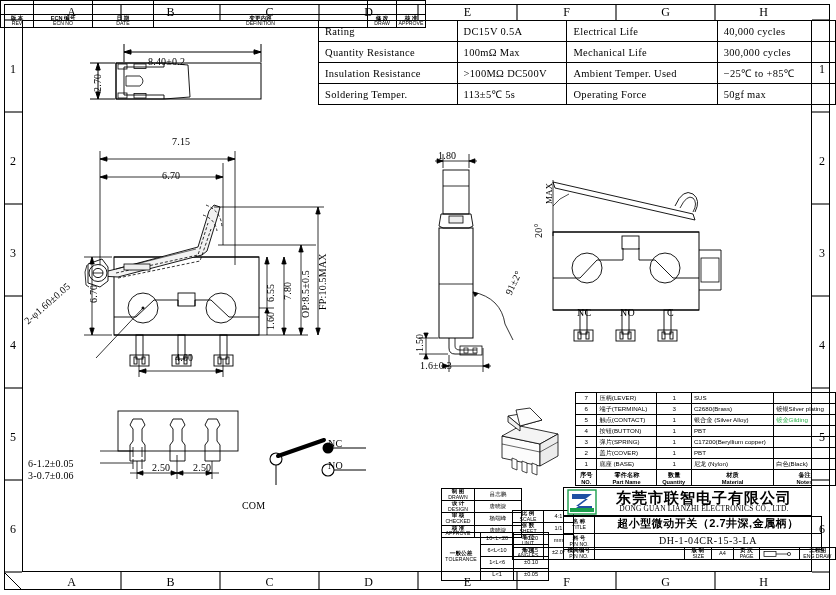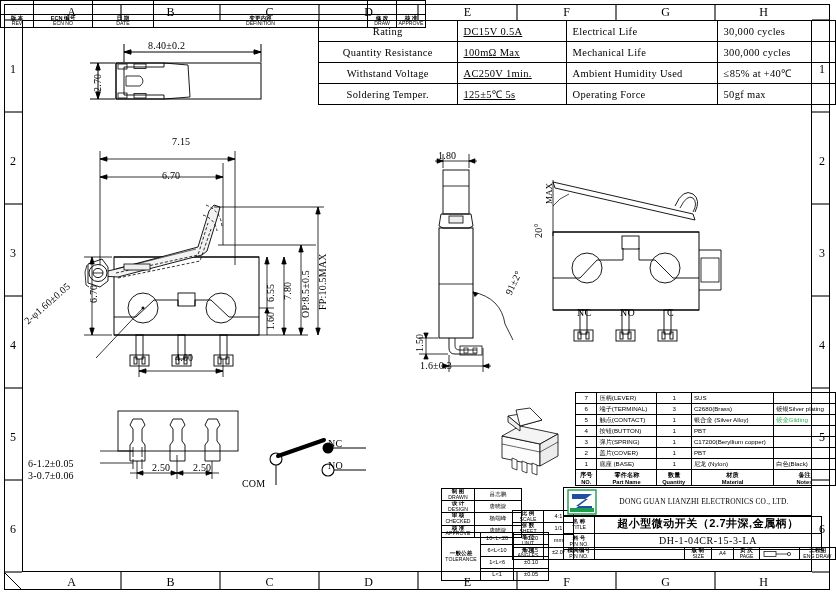--- a/index.html
+++ b/index.html
@@ -12,22 +12,22 @@
   .frame-inner{left:22px;top:20px;width:790px;height:552px;border:1.1px solid #000;box-sizing:border-box;}
   .zone-lbl{font-size:12px;text-align:center;color:#000;font-family:"Liberation Serif",serif;}
   .zt{top:5px;height:15px;line-height:15px;}
   .zb{top:575px;height:15px;line-height:15px;}
   .zl{left:5px;width:16px;text-align:center;}
   .zr{left:814px;width:16px;text-align:center;}
   
   .spec{left:318px;top:20px;border-collapse:collapse;font-size:10.5px;}
   .spec td{border:1px solid #000;padding:2px 6px;height:16px;white-space:nowrap;
            font-family:"Liberation Serif",serif;letter-spacing:.3px;}
-  .spec td.k{width:128px;text-align:center;}
-  .spec td.v{width:98px;text-decoration:underline;}
+  .spec td.k{width:128px;}
+  .spec td.v{width:98px;}
   .spec td.k2{width:140px;}
   .spec td.v2{width:108px;}
   
   .dim{font-size:10px;font-family:"Liberation Serif",serif;white-space:nowrap;letter-spacing:.2px;}
   .dim9{font-size:9px;font-family:"Liberation Serif",serif;white-space:nowrap;}
   .rot90{transform:rotate(-90deg);transform-origin:left top;}
   
   .bom{left:575px;top:392px;border-collapse:collapse;font-size:6.2px;
        font-family:"Liberation Sans",sans-serif;}
   .bom td{border:.8px solid #000;padding:0 2px;height:10px;line-height:10px;white-space:nowrap;}
@@ -129,37 +129,37 @@
       <line x1="4" y1="572" x2="22" y2="590" stroke-width="1"></line>
     </g>
   </svg>
 
   <table class="abs spec">
     <tbody>
         <tr>
       <td class="k">Rating</td>
       <td class="v">DC15V  0.5A</td>
       <td class="k2">Electrical Life</td>
-      <td class="v2">30,000 cycles</td>
+      <td class="v2">40,000 cycles</td>
     </tr>
     <tr>
       <td class="k">Quantity Resistance</td>
       <td class="v">100mΩ  Max</td>
       <td class="k2">Mechanical Life</td>
       <td class="v2">300,000 cycles</td>
     </tr>
     <tr>
-      <td class="k">Withstand Voltage</td>
-      <td class="v">AC250V    1min.</td>
-      <td class="k2">Ambient Humidity Used</td>
-      <td class="v2">≤85% at +40℃</td>
+      <td class="k">Insulation Resistance</td>
+      <td class="v">&gt;100MΩ  DC500V</td>
+      <td class="k2">Ambient Temper. Used</td>
+      <td class="v2">−25℃ to +85℃</td>
     </tr>
     <tr>
       <td class="k">Soldering Temper.</td>
-      <td class="v">125±5℃  5s</td>
+      <td class="v">113±5℃  5s</td>
       <td class="k2">Operating Force</td>
       <td class="v2">50gf max</td>
     </tr>
   </tbody>
     </table>
 
   <svg class="abs" style="left:78px;top:34px" width="230" height="92">
     <g stroke="#000" fill="none" stroke-width="1">
 
       <rect x="38" y="29" width="145" height="36" stroke-width="1"></rect>
@@ -178,21 +178,21 @@
       <path d="M46 18 l7 -2.2 v4.4 z" fill="#000"></path>
         <path d="M183 18 l-7 -2.2 v4.4 z" fill="#000"></path>
 
       <line x1="12" y1="29" x2="37" y2="29"></line>
         <line x1="12" y1="65" x2="37" y2="65"></line>
       <line x1="20" y1="29" x2="20" y2="65"></line>
       <path d="M20 29 l-2.2 7 h4.4 z" fill="#000"></path>
         <path d="M20 65 l-2.2 -7 h4.4 z" fill="#000"></path>
     </g>
   </svg>
-  <div class="abs dim" style="left:148px;top:40px">8.40±0.2</div>
+  <div class="abs dim" style="left:148px;top:56px">8.40±0.2</div>
   <div class="abs dim rot90" style="left:92px;top:92px">2.70</div>
 
   <svg class="abs" style="left:78px;top:145px" width="250" height="235">
     <g stroke="#000" fill="none" stroke-width="1">
 
       <rect x="36" y="112" width="145" height="78"></rect>
 
       <line x1="36" y1="112" x2="181" y2="112"></line>
 
       <path d="M22 131 L30 126 L38 124 L120 102 L131 66 L136 60 L142 62 L140 70 L129 106 L124 110 L40 132 Z" fill="#f2f2f2" stroke-width=".9"></path>
@@ -433,21 +433,21 @@
       <line x1="14" y1="40" x2="14" y2="60" stroke-width="1"></line>
       <path d="M16 31 L62 15" stroke-width="4" stroke-linecap="round"></path>
       <circle cx="66" cy="23" r="5.5" fill="#000" stroke="none"></circle>
       <line x1="70" y1="23" x2="104" y2="23" stroke-width="1"></line>
       <circle cx="66" cy="45" r="6" stroke-width="1.1"></circle>
       <line x1="72" y1="45" x2="104" y2="45" stroke-width="1"></line>
     </g>
   </svg>
   <div class="abs dim" style="left:328px;top:438px">NC</div>
   <div class="abs dim" style="left:328px;top:460px">NO</div>
-  <div class="abs dim" style="left:242px;top:478px">COM</div>
+  <div class="abs dim" style="left:242px;top:500px">COM</div>
 
   <svg class="abs" style="left:486px;top:398px" width="88" height="78">
     <g stroke="#000" fill="none" stroke-width=".8">
       <path d="M16 38 L16 60 L54 68 L54 46 Z" fill="#fcfcfc"></path>
       <path d="M16 38 L34 28 L72 36 L54 46 Z" fill="#f4f4f4"></path>
       <path d="M54 46 L72 36 L72 58 L54 68 Z" fill="#ececec"></path>
       <path d="M22 18 L34 28 L56 22 L46 14 Z" fill="#fff"></path>
       <path d="M22 18 L22 24 L34 33 L34 28 Z" fill="#f0f0f0"></path>
       <path d="M30 12 L44 10 L56 22 L34 28 Z" fill="#fdfdfd"></path>
       <g stroke-width=".7">
@@ -627,20 +627,21 @@
   </tbody>
     </table>
 
   <div class="abs" style="left:563px;top:487px;width:249px;height:29px;border:.8px solid #000;box-sizing:border-box;display:flex;align-items:center;">
     <svg width="30" height="26" style="margin-left:3px;flex:0 0 auto">
       <rect x="1" y="1" width="28" height="24" fill="#fff" stroke="#1a9e4b" stroke-width="1.4"></rect>
       <path d="M5 5 L25 5 L9 17 L25 17 L25 22 L5 22 L21 10 L5 10 Z" fill="#1f4fa3"></path>
       <rect x="3" y="19" width="24" height="4" fill="#1a9e4b"></rect>
     </svg>
     <div style="flex:1;text-align:center;line-height:1.05;">
+      <div class="cn-name">东莞市联智电子有限公司</div>
       <div class="en-name">DONG GUAN LIANZHI ELECTRONICS CO., LTD.</div>
     </div>
   </div>
 
   <table class="tb" style="left:563px;top:516px">
     <tbody>
         <tr>
       <td class="two" style="width:26px;height:16px">
         <b>名 称</b>
         <i>TITLE</i>

